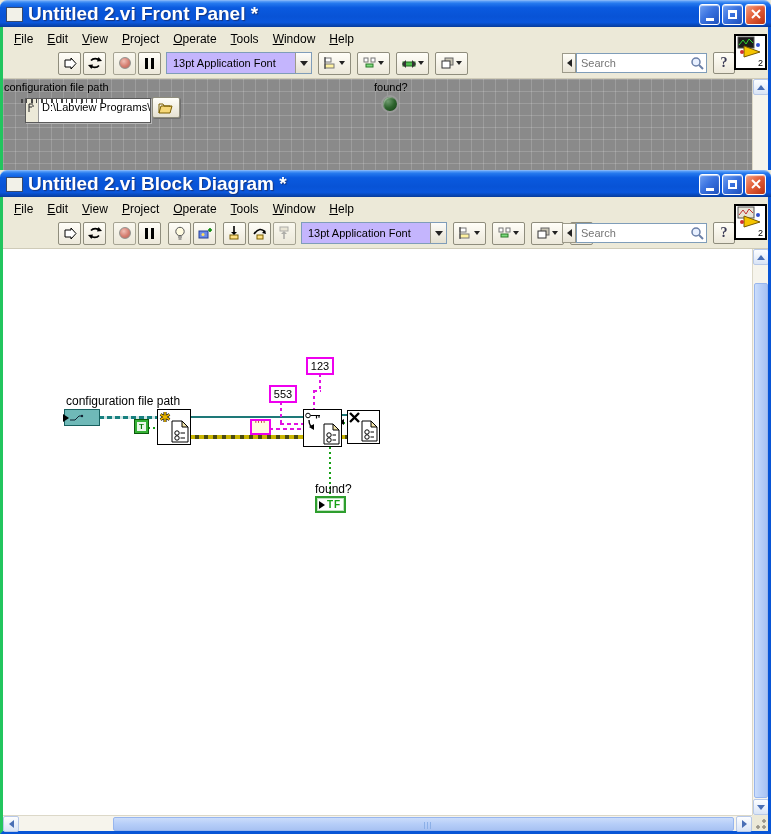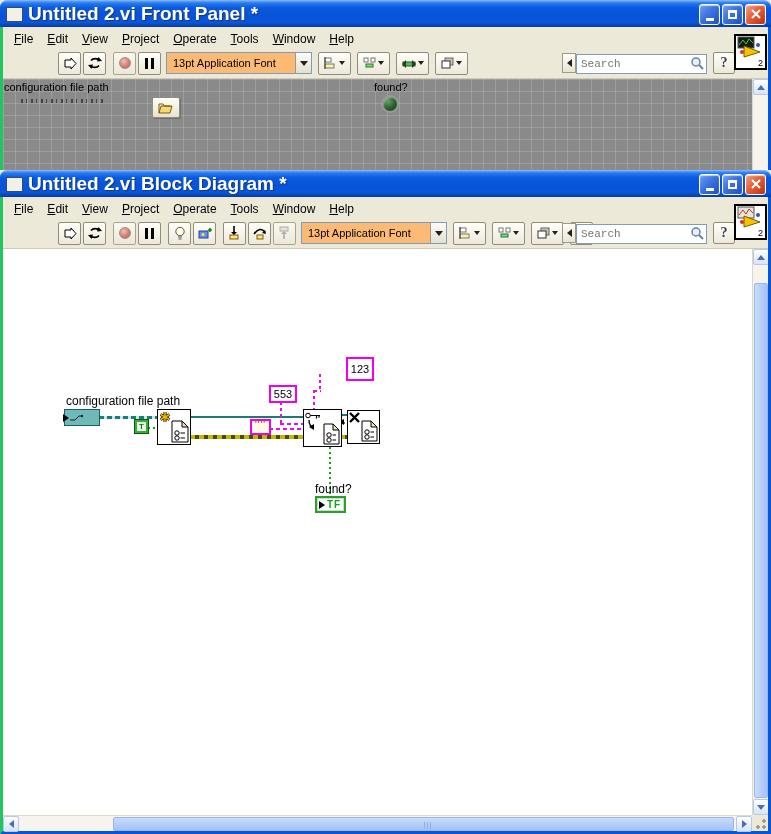--- a/index.html
+++ b/index.html
@@ -31,33 +31,33 @@
   .menubar { height:22px; display:flex; align-items:center; padding:2px 2px 0 4px; font-size:12px; color:#000; }
   .menu-item { display:inline-block; padding:2px 7px; }
   .menu-item::first-letter { text-decoration:underline; }
 
   .toolbar { position:relative; height:30px; display:flex; align-items:center; gap:2px; padding:2px 2px 3px 55px;
     border-bottom:1px solid #CFCBB8; }
   .tb-btn { width:23px; height:23px; flex:0 0 auto; background:linear-gradient(#FFFEF8,#ECE8DA); border:1px solid #8F8D7D; border-radius:2px;
     display:flex; align-items:center; justify-content:center; }
   .tb-btn.dis { opacity:.75; }
   .tb-gap { width:3px; flex:0 0 auto; }
-  .font-combo { height:22px; width:146px; flex:0 0 auto; display:flex; margin-left:3px; border:1px solid #7F9DB9; background:#fdba74; }
+  .font-combo { height:22px; width:146px; flex:0 0 auto; display:flex; margin-left:3px; border:1px solid #7F9DB9; background:#c4b5fd; }
   .font-combo .fc-text { flex:1; font-size:11px; padding:4px 0 0 6px; white-space:nowrap; overflow:hidden; }
   .fc-arrow { width:16px; background:linear-gradient(#FDFCF9,#E4E0D0); border-left:1px solid #9C9A8A; display:flex; align-items:center; justify-content:center; }
   .tri-down { width:0; height:0; border-left:4px solid transparent; border-right:4px solid transparent; border-top:5px solid #222; }
   .drop-grp { height:23px; width:33px; flex:0 0 auto; margin-left:4px; background:linear-gradient(#FFFEF8,#ECE8DA); border:1px solid #8F8D7D; border-radius:2px;
     display:flex; align-items:center; justify-content:center; gap:2px; }
   .drop-grp .tri-down { border-left-width:3px; border-right-width:3px; border-top-width:4px; }
 
   .search-cluster { position:absolute; left:559px; top:3px; display:flex; align-items:center; }
   .scope-btn { width:14px; height:20px; background:linear-gradient(#FFFEF8,#E8E4D6); border:1px solid #9C9A8A; display:flex; align-items:center; justify-content:center; }
   .tri-left { width:0; height:0; border-top:4px solid transparent; border-bottom:4px solid transparent; border-right:5px solid #222; }
   .search-wrap { position:relative; }
-  .search-input { width:131px; height:20px; border:1px solid #7F9DB9; font-size:11px; padding:0 20px 0 4px; font-family:Liberation Mono, monospace; }
+  .search-input { width:131px; height:20px; border:1px solid #7F9DB9; font-size:11px; padding:0 20px 0 4px; font-family:Liberation Sans, sans-serif; }
   .mag { position:absolute; right:3px; top:3px; }
   .help-btn { width:22px; height:22px; margin-left:6px; background:linear-gradient(#FFFEF8,#ECE8DA); border:1px solid #8F8D7D; border-radius:2px;
     font-family:"Liberation Serif",serif; font-weight:bold; font-size:14px; color:#3A3A55; display:flex; align-items:center; justify-content:center; }
 
   .logo-box { position:absolute; right:1px; top:7px; width:33px; height:36px; background:#fff; border:2px solid #000; z-index:6; }
   .logo-box .badge { position:absolute; right:2px; bottom:0; font-size:9px; color:#000; }
 
   
   .fp-panel { position:absolute; top:52px; left:0; right:0; bottom:0; background-color:#8A8A8A;
     background-image:linear-gradient(rgba(255,255,255,.16) 1px, transparent 1px),linear-gradient(90deg, rgba(255,255,255,.16) 1px, transparent 1px);
@@ -235,20 +235,28 @@
           <rect x="2" y="1" width="16" height="11" fill="#1A1A1A" stroke="#555"></rect>
           <polyline points="3,9 7,4 10,8 13,3 17,7" fill="none" stroke="#30D030"></polyline>
           <polygon points="8,10 24,16 8,21" fill="#F5C400" stroke="#7A5A00"></polygon>
           <circle cx="6" cy="16" r="2" fill="#D03030"></circle>
           <circle cx="22" cy="9" r="2" fill="#3050D0"></circle>
         </svg>
       <span class="badge">2</span>
     </span>
     <div class="fp-panel">
       <span class="fp-label" style="left:1px;top:2px;">configuration file path</span>
+      <span class="path-ctrl">
+        <span class="path-type">
+            <svg width="8" height="10">
+              <path d="M1 9 V1 h4 M1 4 h3 M5 2 v2" stroke="#222" fill="none"></path>
+            </svg>
+          </span>
+        <span class="path-text">D:\Labview Programs\</span>
+      </span>
       <span class="clip-line"></span>
       <span class="browse-btn">
           <svg width="16" height="12">
             <path d="M1 11 L3 4 h11 l-2 7 z" fill="#F6D878" stroke="#7A5E00"></path>
             <path d="M1 11 V2 h4 l1 2 h6 v1" fill="none" stroke="#7A5E00"></path>
           </svg>
         </span>
       <span class="fp-label" style="left:371px;top:2px;">found?</span>
       <span class="led"></span>
       <div class="vscroll">
@@ -465,21 +473,21 @@
               <circle cx="6" cy="13" r="2.2" fill="none" stroke="#000"></circle>
               <line x1="9.5" y1="13" x2="14" y2="13" stroke="#000"></line>
               <circle cx="6" cy="18" r="2.2" fill="none" stroke="#000"></circle>
               <line x1="9.5" y1="18" x2="14" y2="18" stroke="#000"></line>
             </svg>
         </span>
 
         <span class="empty-str">''''</span>
 
         <span class="str-const" style="left:266px;top:136px;width:28px;height:18px;">553</span>
-        <span class="str-const" style="left:303px;top:108px;width:28px;height:24px;margin-left:40px;">123</span>
+        <span class="str-const" style="left:303px;top:108px;width:28px;height:18px;">123</span>
 
         <span class="node" style="left:300px;top:160px;width:39px;height:38px;">
           <svg width="16" height="9" style="position:absolute;left:1px;top:1px;">
               <circle cx="3" cy="4.5" r="2.3" fill="none" stroke="#000"></circle>
               <path d="M5.5 4.5 H15 M11.5 4.5 v3 M14 4.5 v2.2" stroke="#000" stroke-width="1.2" fill="none"></path>
             </svg>
           <svg width="11" height="12" style="position:absolute;left:2px;top:10px;">
               <path d="M3 0 q0 7 5 7" fill="none" stroke="#000" stroke-width="1.4"></path>
               <polygon points="8,4 8,10 3,7" fill="#000"></polygon>
             </svg>

